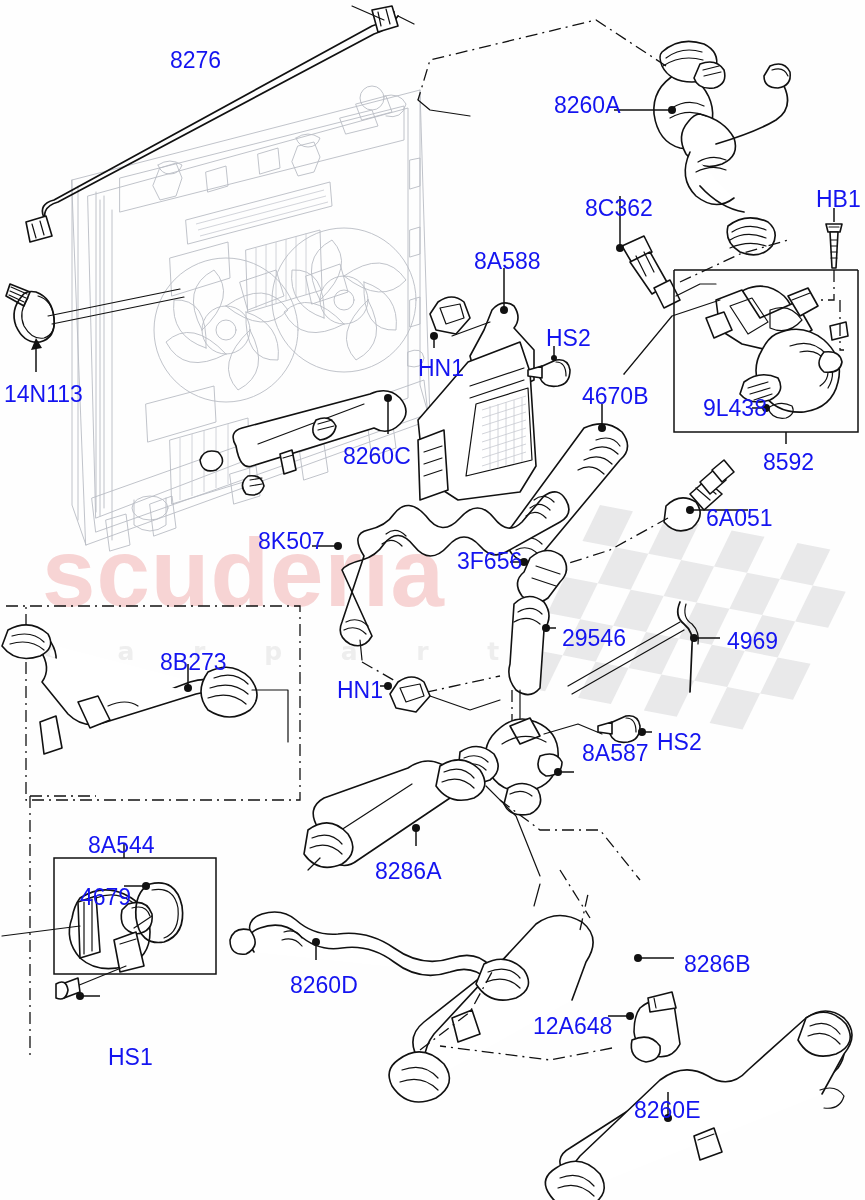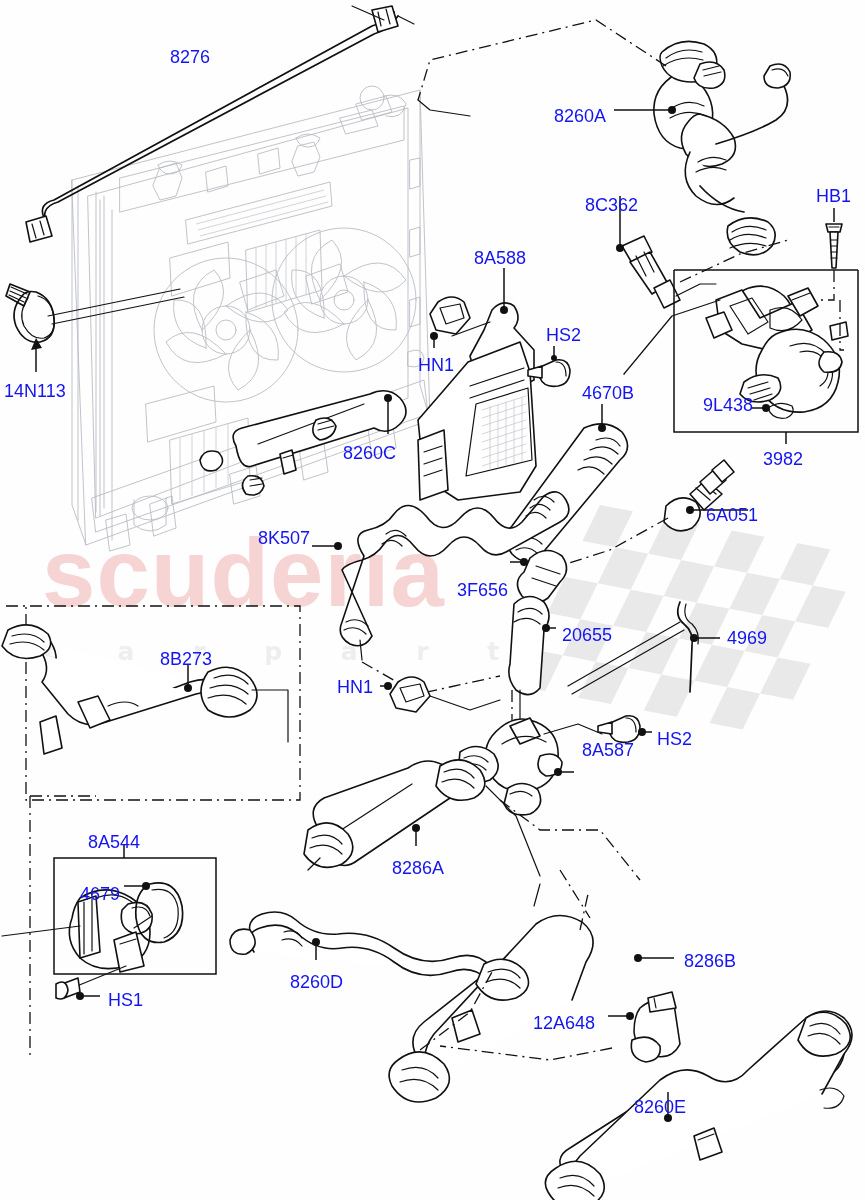--- a/index.html
+++ b/index.html
@@ -19,21 +19,21 @@
   }
   #wm-carparts{
     position:absolute;left:44px;top:637px;width:520px;
     font-size:25px;font-weight:bold;letter-spacing:25px;
     color:#eeeeee;font-family:"DejaVu Sans","Liberation Sans",sans-serif;
     user-select:none;pointer-events:none;
   }
 
   
   .lbl{
-    position:absolute;color:#1414f0;font-size:18px;font-weight:400;
+    position:absolute;color:#1414f0;font-size:23px;font-weight:400;
     white-space:nowrap;user-select:none;
     font-family:"Liberation Sans","DejaVu Sans",sans-serif;
   }
 
   
   .ghost{fill:none;stroke:#b9bcc4;stroke-width:0.9;stroke-linejoin:round;stroke-linecap:round;}
   .ghost2{fill:none;stroke:#c6c9d0;stroke-width:0.8;}
   .solid{fill:none;stroke:#111;stroke-width:1.7;stroke-linejoin:round;stroke-linecap:round;}
   .solid-thin{fill:none;stroke:#111;stroke-width:1.2;stroke-linejoin:round;stroke-linecap:round;}
   .fillw{fill:#ffffff;stroke:#111;stroke-width:1.6;stroke-linejoin:round;stroke-linecap:round;}
@@ -539,42 +539,42 @@
     </g>
 
     <g>
       <path class="dash" d="M420 1050 L 470 1012 L 492 972"></path>
       <path class="dash" d="M560 870 L 590 918"></path>
     </g>
 
   </svg>
 
   <div class="lbl" style="left:170px;top:47px">8276</div>
-  <div class="lbl" style="left:554px;top:106px">8260A</div>
+  <div class="lbl" style="left:554px;top:92px">8260A</div>
   <div class="lbl" style="left:585px;top:195px">8C362</div>
   <div class="lbl" style="left:816px;top:186px">HB1</div>
   <div class="lbl" style="left:474px;top:248px">8A588</div>
   <div class="lbl" style="left:546px;top:325px">HS2</div>
   <div class="lbl" style="left:4px;top:381px">14N113</div>
   <div class="lbl" style="left:418px;top:355px">HN1</div>
   <div class="lbl" style="left:582px;top:383px">4670B</div>
   <div class="lbl" style="left:703px;top:395px">9L438</div>
   <div class="lbl" style="left:343px;top:443px">8260C</div>
-  <div class="lbl" style="left:763px;top:449px">3982</div>
+  <div class="lbl" style="left:763px;top:449px">8592</div>
   <div class="lbl" style="left:706px;top:505px">6A051</div>
   <div class="lbl" style="left:258px;top:528px">8K507</div>
-  <div class="lbl" style="left:457px;top:580px">3F656</div>
-  <div class="lbl" style="left:562px;top:625px">20655</div>
+  <div class="lbl" style="left:457px;top:548px">3F656</div>
+  <div class="lbl" style="left:562px;top:625px">29546</div>
   <div class="lbl" style="left:727px;top:628px">4969</div>
   <div class="lbl" style="left:160px;top:649px">8B273</div>
   <div class="lbl" style="left:337px;top:677px">HN1</div>
   <div class="lbl" style="left:657px;top:729px">HS2</div>
   <div class="lbl" style="left:582px;top:740px">8A587</div>
   <div class="lbl" style="left:88px;top:832px">8A544</div>
-  <div class="lbl" style="left:392px;top:858px">8286A</div>
+  <div class="lbl" style="left:375px;top:858px">8286A</div>
   <div class="lbl" style="left:80px;top:884px">4679</div>
   <div class="lbl" style="left:290px;top:972px">8260D</div>
   <div class="lbl" style="left:684px;top:951px">8286B</div>
-  <div class="lbl" style="left:108px;top:990px">HS1</div>
+  <div class="lbl" style="left:108px;top:1044px">HS1</div>
   <div class="lbl" style="left:533px;top:1013px">12A648</div>
   <div class="lbl" style="left:634px;top:1097px">8260E</div>
 
 </div>
 
 </body></html>

